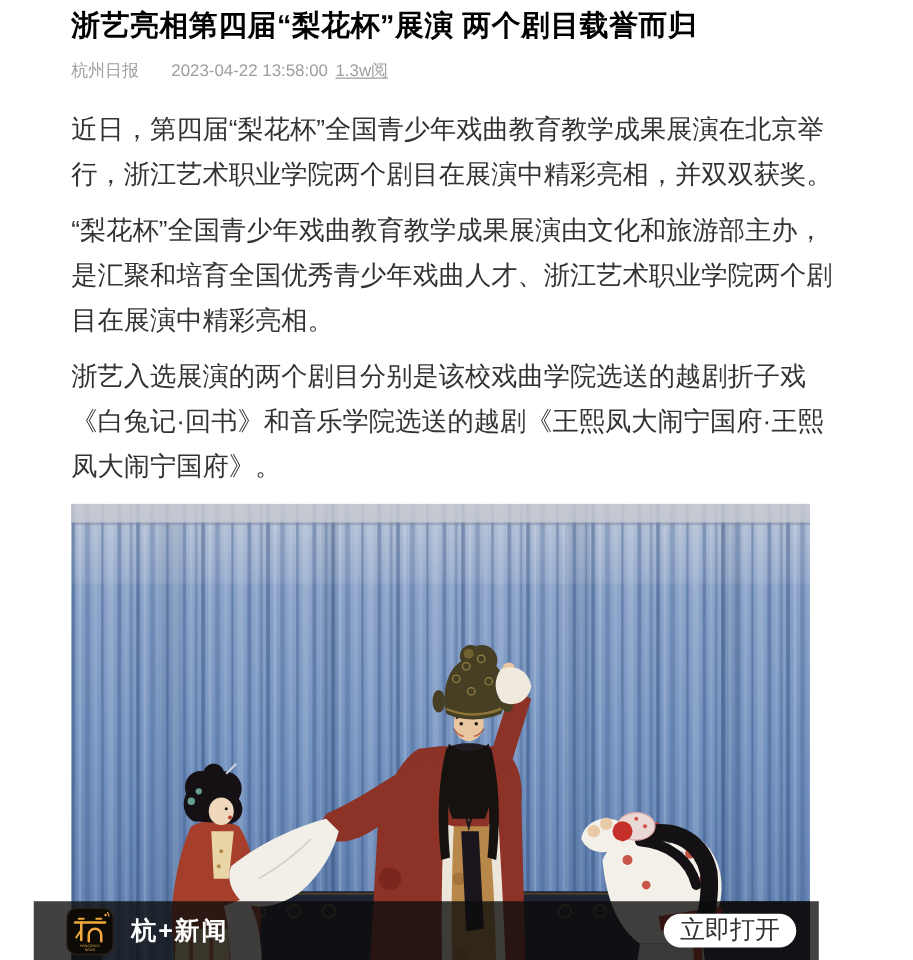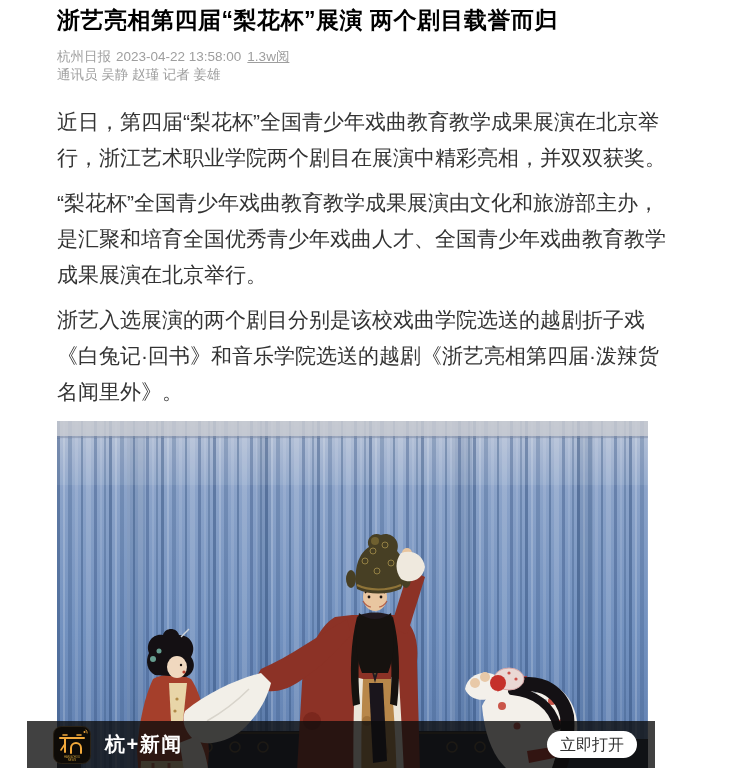--- a/index.html
+++ b/index.html
@@ -9,59 +9,58 @@
     font-family:"Liberation Sans","DejaVu Sans",sans-serif;
     position:relative; overflow:hidden;
   }
   .page { padding:3px 55px 0 57px; }
   h1.title {
     margin:0; padding-top:2px;
     font-size:23px; line-height:30px; font-weight:700;
     color:#000; letter-spacing:0.5px;
   }
   .meta { margin-top:13px; font-size:13.5px; line-height:18px; color:#9e9e9e; }
-  .meta .src { margin-right:5px; }
+  .meta .src { margin-right:26px; }
   .meta .read { margin-left:6px;text-decoration:underline; }
   .body-text { margin-top:20px; }
   .body-text p { margin:0 0 9px 0; font-size:21px; line-height:36px; color:#333; }
   figure.photo { margin:11px 0 0 0; width:591px; height:386px; }
   figure.photo svg { display:block; width:591px; height:386px; }
 
   .app-bar {
     position:absolute; left:27px; top:721px; width:628px; height:47px;
     background:rgba(12,12,12,0.78);
     display:flex; align-items:center;
     padding:0 18px 0 26px; box-sizing:border-box;
   }
   .app-logo { width:38px; height:38px; flex:none; margin-right:14px; }
   .app-logo svg { display:block; width:38px; height:38px; }
   .app-name { color:#ffffff; font-size:20px; font-weight:800; letter-spacing:1.5px; }
   .open-btn {
     margin-left:auto; height:27px; padding:0 13px;
     background:#ffffff; color:#333; border:none; border-radius:14px;
-    font-size:16px; font-family:inherit; line-height:27px; cursor:pointer;
+    font-size:20px; font-family:inherit; line-height:27px; cursor:pointer;
   }
 </style>
 </head>
 <body>
 
 <div class="page">
   <h1 class="title">浙艺亮相第四届“梨花杯”展演 两个剧目载誉而归</h1>
 
   <div class="meta">
     <div class="meta-line1">
       <span class="src">杭州日报</span><span>2023-04-22 13:58:00</span><span class="read">1.3w阅</span>
     </div>
-    <div class="meta-line2">通讯员 吴静 赵瑾 记者 姜雄</div>
   </div>
 
   <div class="body-text">
     <p>近日，第四届“梨花杯”全国青少年戏曲教育教学成果展演在北京举行，浙江艺术职业学院两个剧目在展演中精彩亮相，并双双获奖。</p>
-    <p>“梨花杯”全国青少年戏曲教育教学成果展演由文化和旅游部主办，是汇聚和培育全国优秀青少年戏曲人才、全国青少年戏曲教育教学成果展演在北京举行。</p>
-    <p>浙艺入选展演的两个剧目分别是该校戏曲学院选送的越剧折子戏《白兔记·回书》和音乐学院选送的越剧《浙艺亮相第四届·泼辣货名闻里外》。</p>
+    <p>“梨花杯”全国青少年戏曲教育教学成果展演由文化和旅游部主办，是汇聚和培育全国优秀青少年戏曲人才、浙江艺术职业学院两个剧目在展演中精彩亮相。</p>
+    <p>浙艺入选展演的两个剧目分别是该校戏曲学院选送的越剧折子戏《白兔记·回书》和音乐学院选送的越剧《王熙凤大闹宁国府·王熙凤大闹宁国府》。</p>
   </div>
 
   <figure class="photo">
     <svg viewBox="0 0 591 386" preserveAspectRatio="none">
       <defs>
         <linearGradient id="cg" x1="0" y1="0" x2="0" y2="1">
           <stop offset="0" stop-color="#c3c8d2"></stop>
           <stop offset="0.05" stop-color="#a9b8d2"></stop>
           <stop offset="0.18" stop-color="#8ba3c9"></stop>
           <stop offset="0.55" stop-color="#7291bf"></stop>

